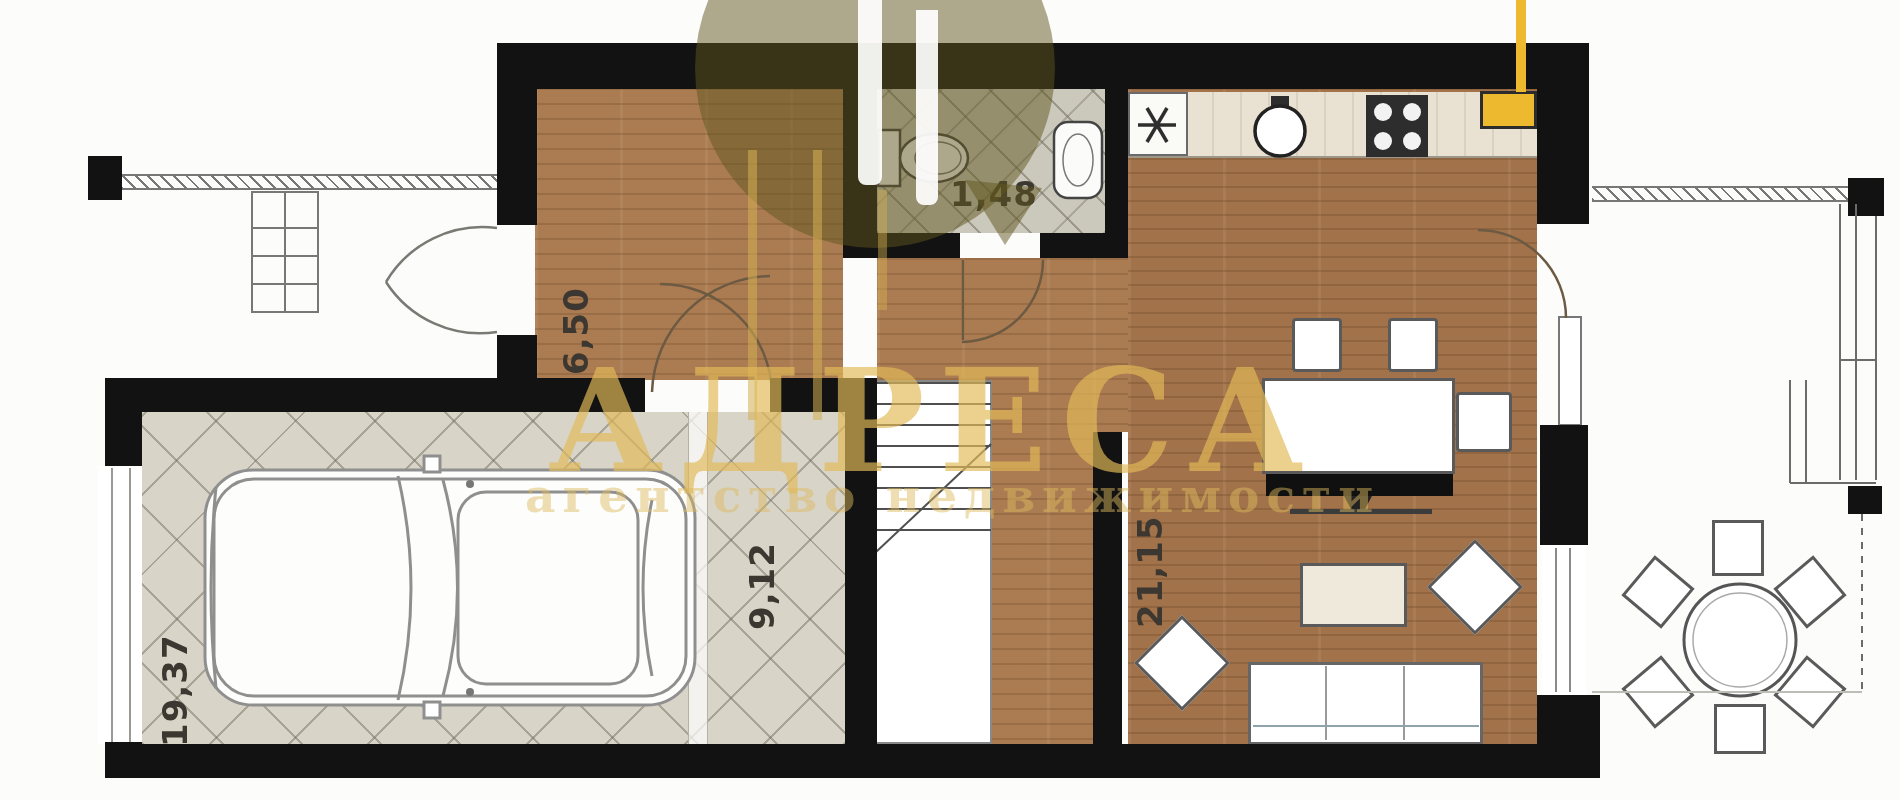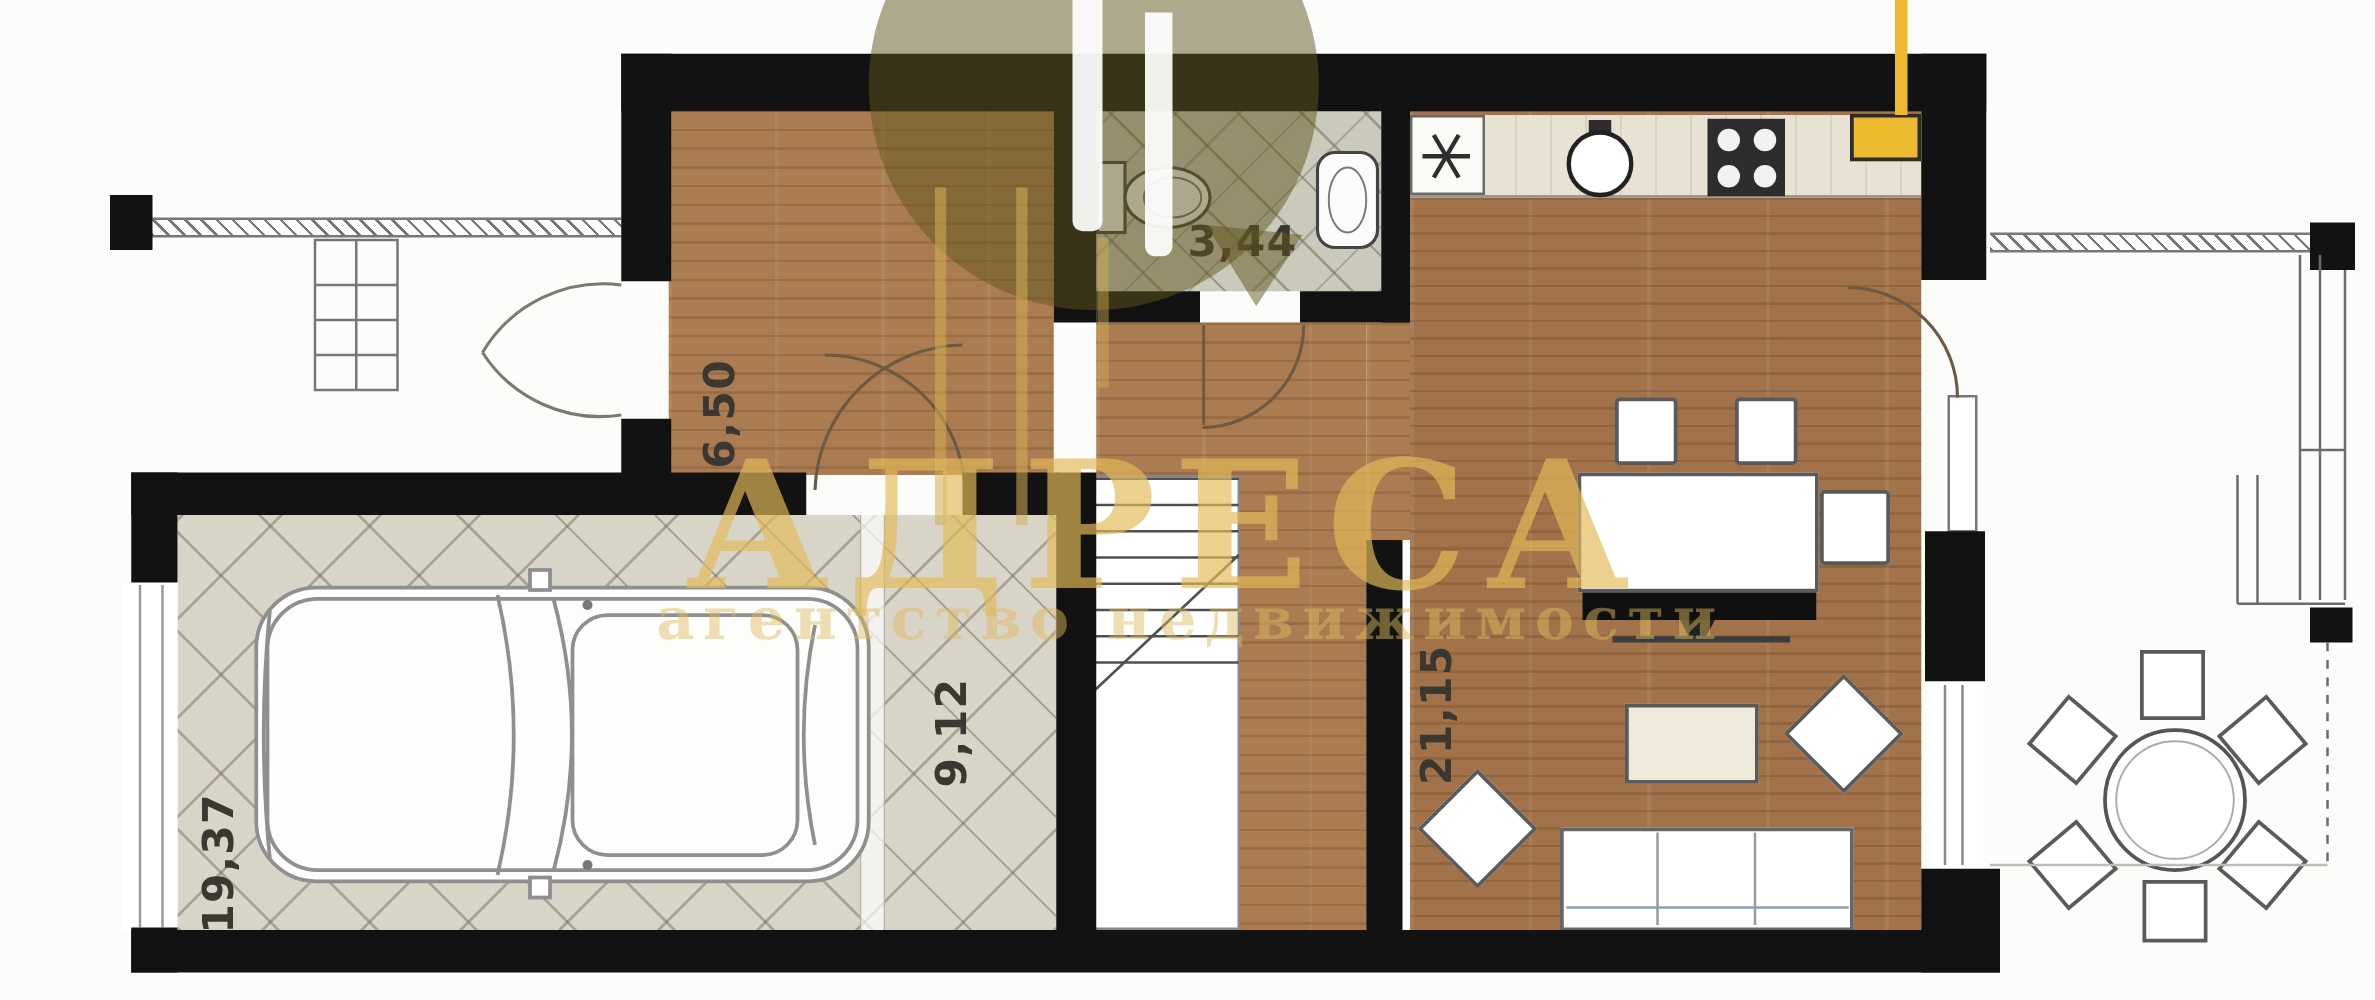--- a/index.html
+++ b/index.html
@@ -216,21 +216,21 @@
   <div class="abs wall" style="left:1537px;top:695px;width:63px;height:83px;z-index:30;"></div>
 
   <div class="abs dim" style="left:108px;top:174px;width:389px;height:16px;z-index:15;"></div>
   <div class="abs wall" style="left:88px;top:156px;width:34px;height:44px;z-index:15;"></div>
   <div class="abs dim" style="left:1592px;top:186px;width:256px;height:16px;z-index:15;"></div>
   <div class="abs wall" style="left:1848px;top:178px;width:36px;height:38px;z-index:15;"></div>
   <div class="abs wall" style="left:1848px;top:486px;width:34px;height:28px;z-index:15;"></div>
 
   <div class="abs area-label vlabel" style="left:155px;top:625px;height:122px;">19,37</div>
   <div class="abs area-label vlabel" style="left:556px;top:275px;height:100px;">6,50</div>
-  <div class="abs area-label" style="left:950px;top:174px;width:110px;">3,44</div>
+  <div class="abs area-label" style="left:950px;top:174px;width:110px;">1,48</div>
   <div class="abs area-label vlabel" style="left:742px;top:538px;height:92px;">9,12</div>
   <div class="abs area-label vlabel" style="left:1130px;top:466px;height:162px;">21,15</div>
 
   <div class="abs" style="left:695px;top:-112px;width:360px;height:360px;border-radius:50%;
               background:rgba(95,85,30,.5);z-index:50;"></div>
   <svg class="layer" style="z-index:50;" viewBox="0 0 1900 800">
     <polygon points="965,180 1042,188 1005,245" fill="rgba(95,85,30,.5)"></polygon>
   </svg>
   <div class="abs" style="left:858px;top:0px;width:24px;height:185px;background:rgba(255,255,255,.92);border-radius:0 0 8px 8px;z-index:51;"></div>
   <div class="abs" style="left:916px;top:10px;width:22px;height:195px;background:rgba(255,255,255,.92);border-radius:0 0 8px 8px;z-index:51;"></div>

